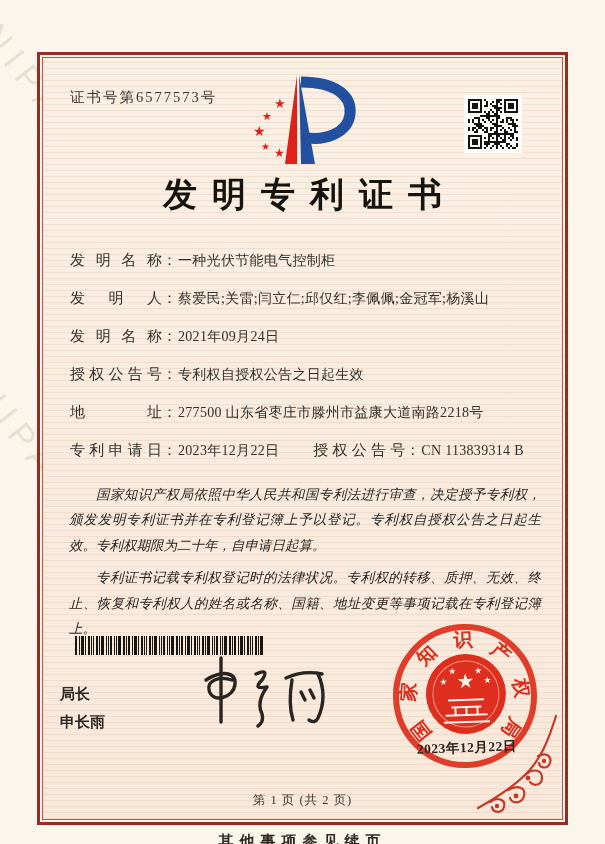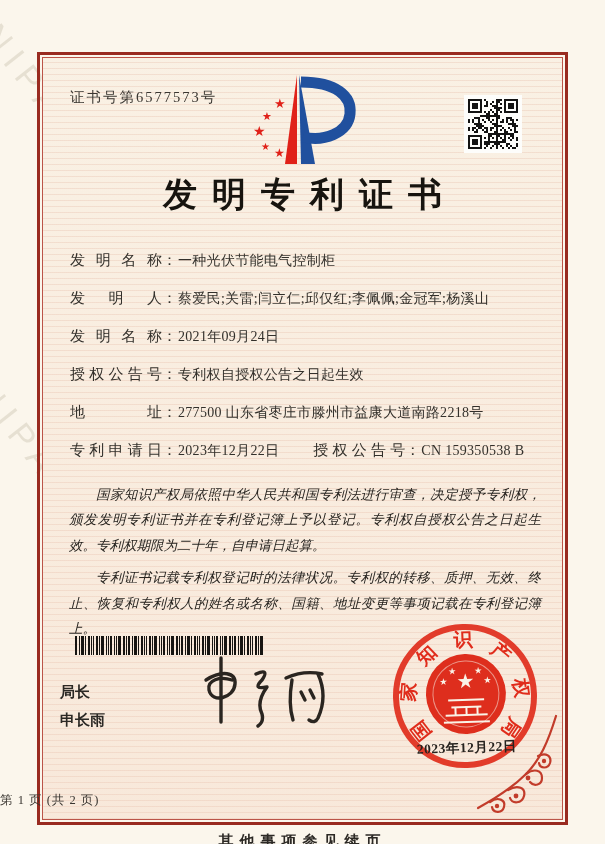--- a/index.html
+++ b/index.html
@@ -40,39 +40,39 @@
   .lbl { display:inline-block; width:92px; text-align:justify; text-align-last:justify; vertical-align:top; }
   .colon { display:inline-block; width:16px; vertical-align:top; }
   .val { font-size:14px; letter-spacing:0.3px; }
   .lbl2 { margin-left:34px; }
   .paras { position:absolute; left:69px; top:482px; width:472px; z-index:5; }
   .para {
     font-size:13.5px; line-height:1.88; text-indent:2em; text-align:justify;
     font-style:italic; color:#272420; margin-bottom:7px;
   }
   .barcode { position:absolute; left:75px; top:636px; width:190px; height:19px; z-index:5; }
-  .signer { position:absolute; left:60px; top:680px; z-index:5; font-family:Liberation Mono, monospace; }
+  .signer { position:absolute; left:60px; top:680px; z-index:5; font-family:Liberation Serif, serif; }
   .signer div { font-size:15px; font-weight:bold; color:#2c2925; line-height:28px; }
   .sig { position:absolute; left:196px; top:652px; width:145px; height:92px; z-index:5; }
   .seal {
     position:absolute; left:393px; top:624px; width:144px; height:144px;
     border:6px solid rgba(224,44,27,0.92); border-radius:50%;
     transform:rotate(-2deg); z-index:6;
   }
   .seal-char {
     position:absolute; width:20px; height:22px; text-align:center;
     font-size:19px; font-weight:bold; color:#e02c1b; line-height:22px;
   }
   .emblem { position:absolute; left:25px; top:22px; width:84px; height:84px; }
   .seal-date {
     position:absolute; left:0; right:0; top:109px; text-align:center;
     font-size:13.5px; font-weight:bold; color:#26221e; letter-spacing:0.5px;
   }
   .flourish { position:absolute; left:468px; top:712px; width:92px; height:106px; z-index:3; }
-  .footer-page { position:absolute; left:0; right:0; top:792px; text-align:left; font-size:12.5px; color:#3a3631; letter-spacing:1px; z-index:5; }
+  .footer-page { position:absolute; left:0; right:0; top:792px; text-align:center; font-size:12.5px; color:#3a3631; letter-spacing:1px; z-index:5; }
   .continuation {
     position:absolute; left:0; right:0; top:832px; text-align:center;
     font-size:15px; font-weight:bold; letter-spacing:6px; color:#2c2925; z-index:5;
   }
 </style>
 </head>
 <body>
 
 <div id="wm-layer">
     <div class="wm" style="left: -15px; top: -10px;">CNIPA</div>
@@ -324,21 +324,21 @@
   <div class="row">
     <span class="lbl">发明名称</span><span class="colon">：</span><span class="val">2021年09月24日</span>
   </div>
   <div class="row">
     <span class="lbl">授权公告号</span><span class="colon">：</span><span class="val">专利权自授权公告之日起生效</span>
   </div>
   <div class="row">
     <span class="lbl">地址</span><span class="colon">：</span><span class="val">277500 山东省枣庄市滕州市益康大道南路2218号</span>
   </div>
   <div class="row">
-    <span class="lbl">专利申请日</span><span class="colon">：</span><span class="val">2023年12月22日</span><span class="lbl lbl2">授权公告号</span><span class="colon">：</span><span class="val">CN 159350538 B</span>
+    <span class="lbl">专利申请日</span><span class="colon">：</span><span class="val">2023年12月22日</span><span class="lbl lbl2">授权公告号</span><span class="colon">：</span><span class="val">CN 113839314 B</span>
   </div>
 </div>
 
 <div class="paras">
   <div class="para">国家知识产权局依照中华人民共和国专利法进行审查，决定授予专利权，颁发发明专利证书并在专利登记簿上予以登记。专利权自授权公告之日起生效。专利权期限为二十年，自申请日起算。</div>
   <div class="para">专利证书记载专利权登记时的法律状况。专利权的转移、质押、无效、终止、恢复和专利权人的姓名或名称、国籍、地址变更等事项记载在专利登记簿上。</div>
 </div>
 
 <div class="barcode" id="barcode"><svg width="190" height="19" viewBox="0 0 190 19" xmlns="http://www.w3.org/2000/svg">
       <rect x="0" y="0" width="2" height="19" fill="#171512"></rect>

